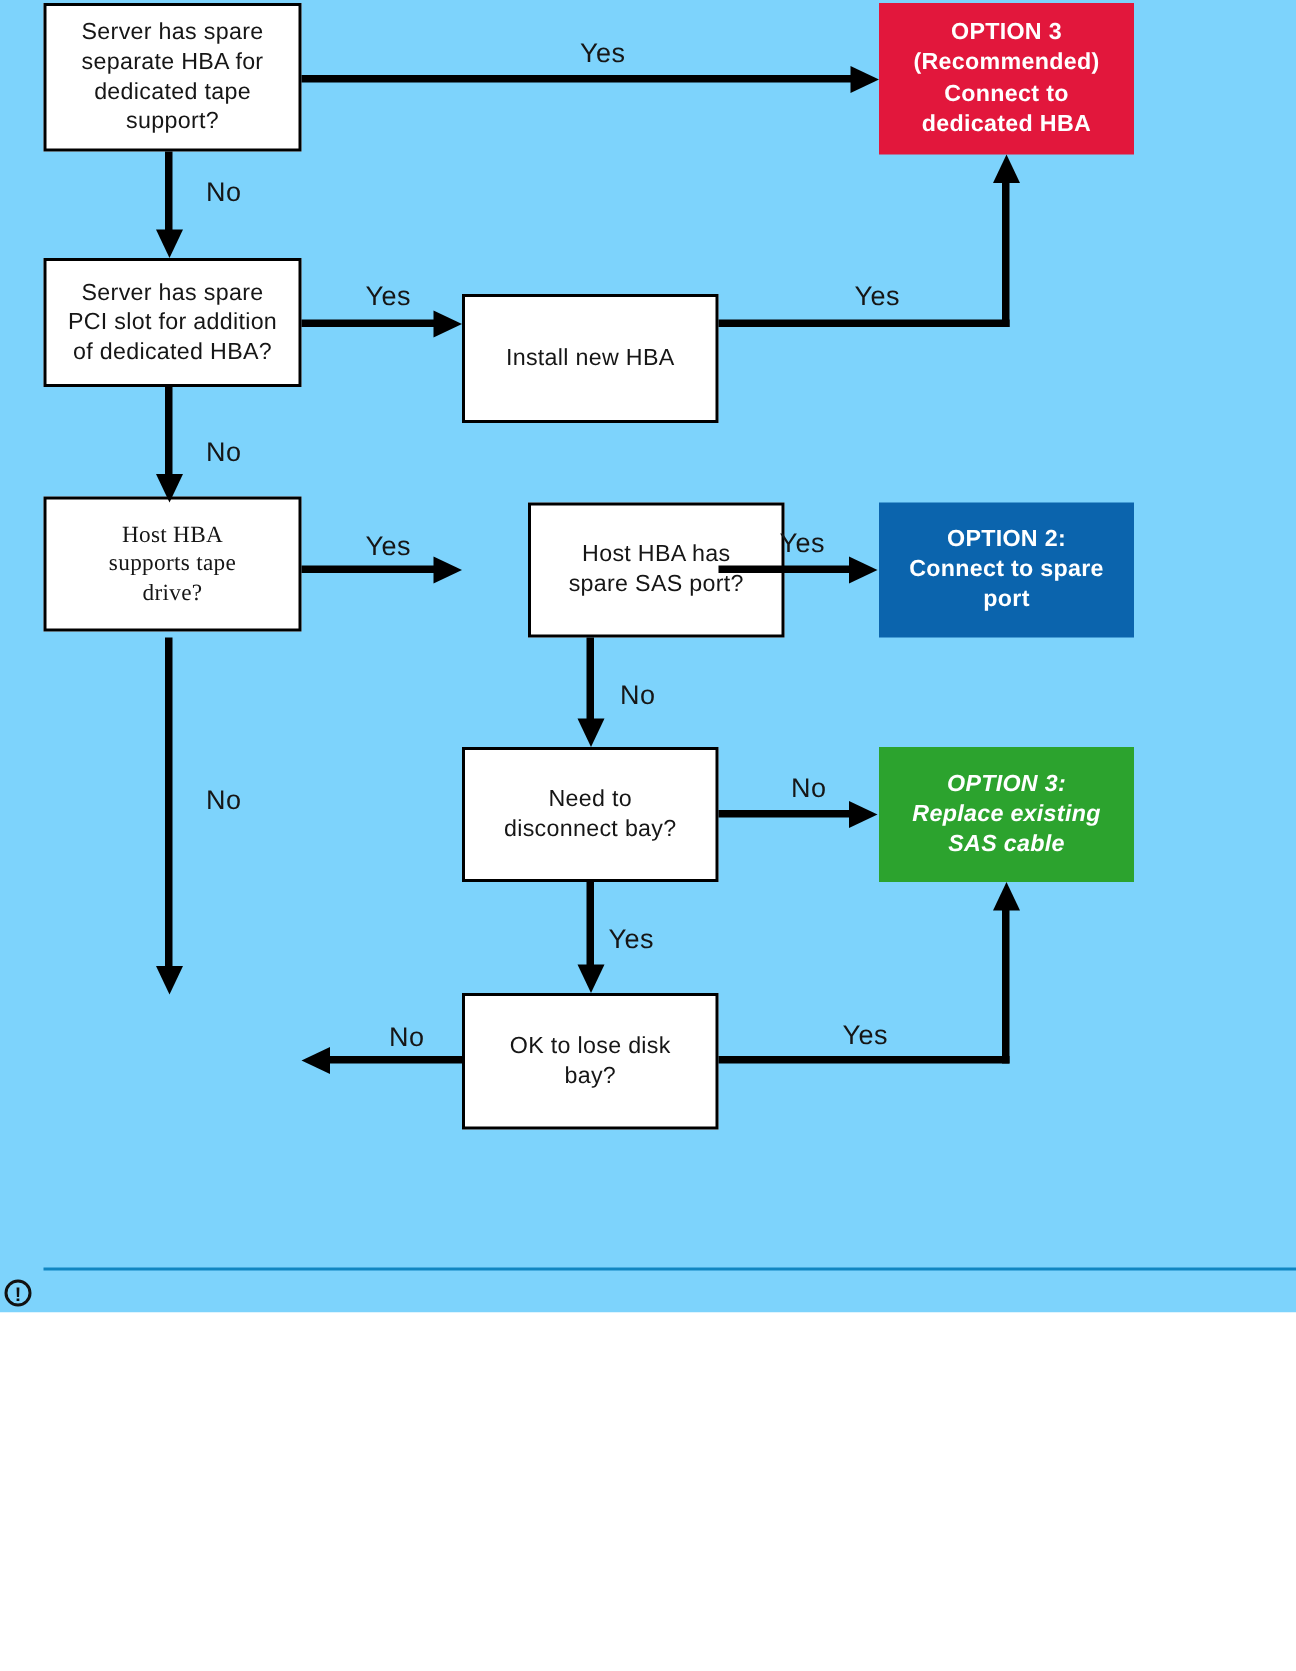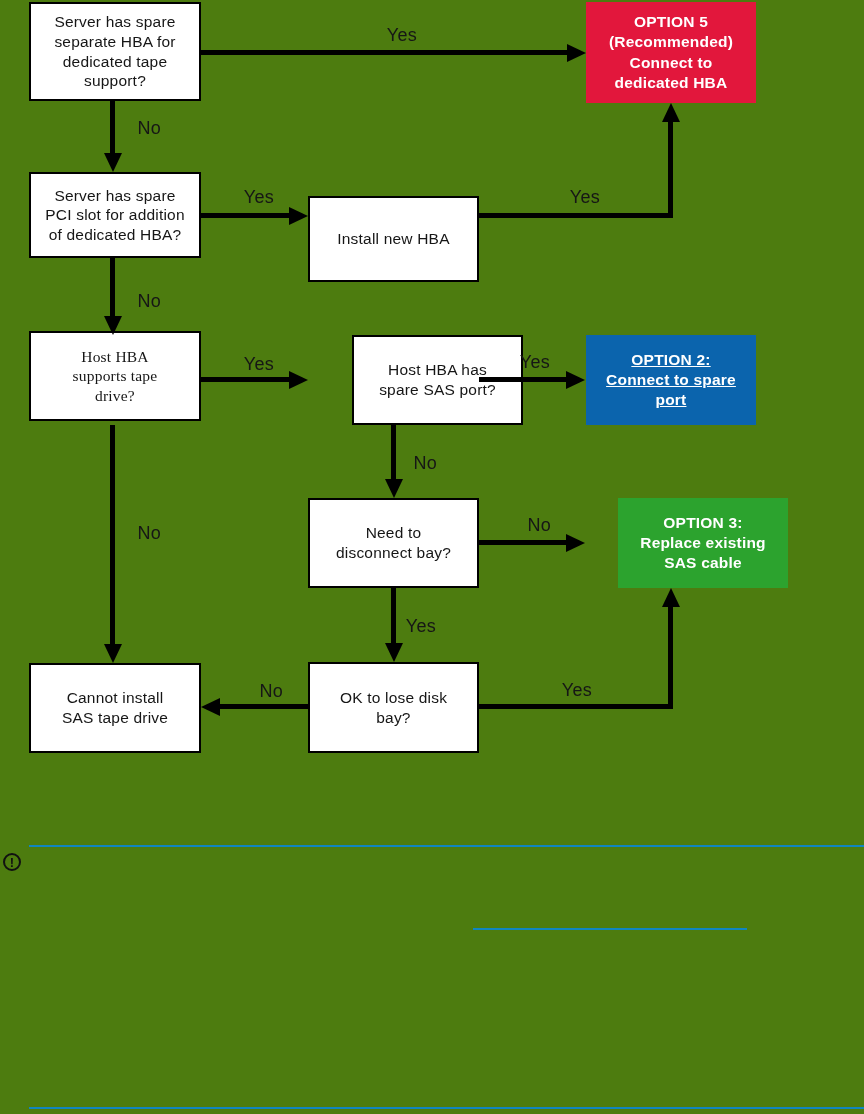--- a/index.html
+++ b/index.html
@@ -1,28 +1,28 @@
 <!DOCTYPE html>
 <html style="--option1-red: #e2173c; --option2-blue: #0b64ad; --option3-green: #2ca32e; --rule-blue: #1086c1;"><head>
 <meta charset="utf-8">
 <style>
   html,body{margin:0;padding:0;background:#fff;}
   .page{
-    position:relative;width:864px;height:1114px;background:#4d7c0f;overflow:hidden;
+    position:relative;width:864px;height:875px;background:#7dd3fc;overflow:hidden;
     font-family:"Liberation Sans","DejaVu Sans",sans-serif;color:#111;
   }
   .node{
     position:absolute;box-sizing:border-box;background:#fff;border:2px solid #000;
     display:flex;align-items:center;justify-content:center;text-align:center;
     white-space:pre-line;font-size:15.5px;line-height:1.26;color:#161616;
     letter-spacing:.2px;
   }
   .node.option{border:none;color:#fff;font-weight:bold;font-size:15.5px;line-height:1.3;}
   .node.opt1{background:var(--option1-red,#e2173c);}
-  .node.opt2{background:var(--option2-blue,#0b64ad);text-decoration:underline;}
+  .node.opt2{background:var(--option2-blue,#0b64ad);}
   .node.opt3{background:var(--option3-green,#2ca32e);}
   .edge{position:absolute;background:#000;}
   .ah{position:absolute;width:0;height:0;}
   .ah.right{border-top:9px solid transparent;border-bottom:9px solid transparent;border-left:19px solid #000;}
   .ah.left {border-top:9px solid transparent;border-bottom:9px solid transparent;border-right:19px solid #000;}
   .ah.down {border-left:9px solid transparent;border-right:9px solid transparent;border-top:19px solid #000;}
   .ah.up   {border-left:9px solid transparent;border-right:9px solid transparent;border-bottom:19px solid #000;}
   .elabel{position:absolute;width:44px;text-align:right;font-size:18px;color:#161616;letter-spacing:.3px;}
   .rule{position:absolute;height:2px;background:var(--rule-blue,#1086c1);}
   .notice-icon{
@@ -34,21 +34,21 @@
 </head>
 <body>
 
 <div class="page">
 
   <div class="node" style="left:29px;top:2px;width:172px;height:99px;">Server has spare
 separate HBA for
 dedicated tape
 support?</div>
 
-  <div class="node option opt1" style="left:586px;top:2px;width:170px;height:101px;">OPTION 5
+  <div class="node option opt1" style="left:586px;top:2px;width:170px;height:101px;">OPTION 3
 (Recommended)
 Connect to
 dedicated HBA</div>
 
   <div class="node" style="left:29px;top:172px;width:172px;height:86px;">Server has spare
 PCI slot for addition
 of dedicated HBA?</div>
 
   <div class="node" style="left:308px;top:172px;width:171px;height:86px;margin-top:24px;">Install new HBA</div>
 
@@ -59,29 +59,27 @@
   <div class="node" style="left:308px;top:335px;width:171px;height:90px;margin-left:44px;">Host HBA has
 spare SAS port?</div>
 
   <div class="node option opt2" style="left:586px;top:335px;width:170px;height:90px;">OPTION 2:
 Connect to spare
 port</div>
 
   <div class="node" style="left:308px;top:498px;width:171px;height:90px;">Need to
 disconnect bay?</div>
 
-  <div class="node option opt3" style="left:618px;top:498px;width:170px;height:90px;">OPTION 3:
+  <div class="node option opt3" style="left:586px;top:498px;width:170px;height:90px;font-style:italic;">OPTION 3:
 Replace existing
 SAS cable</div>
 
   <div class="node" style="left:308px;top:662px;width:171px;height:91px;text-align:center;">OK to lose disk
 bay?</div>
 
-  <div class="node" style="left:29px;top:663px;width:172px;height:90px;">Cannot install
-SAS tape drive</div>
 
   <div class="edge" style="left:201px;top:50px;width:367px;height:5px;"></div>
   <div class="ah right" style="left:567px;top:44px;"></div>
 
   <div class="edge" style="left:110px;top:101px;width:5px;height:53px;"></div>
   <div class="ah down" style="left:104px;top:153px;"></div>
 
   <div class="edge" style="left:201px;top:213px;width:89px;height:5px;"></div>
   <div class="ah right" style="left:289px;top:207px;"></div>
 

